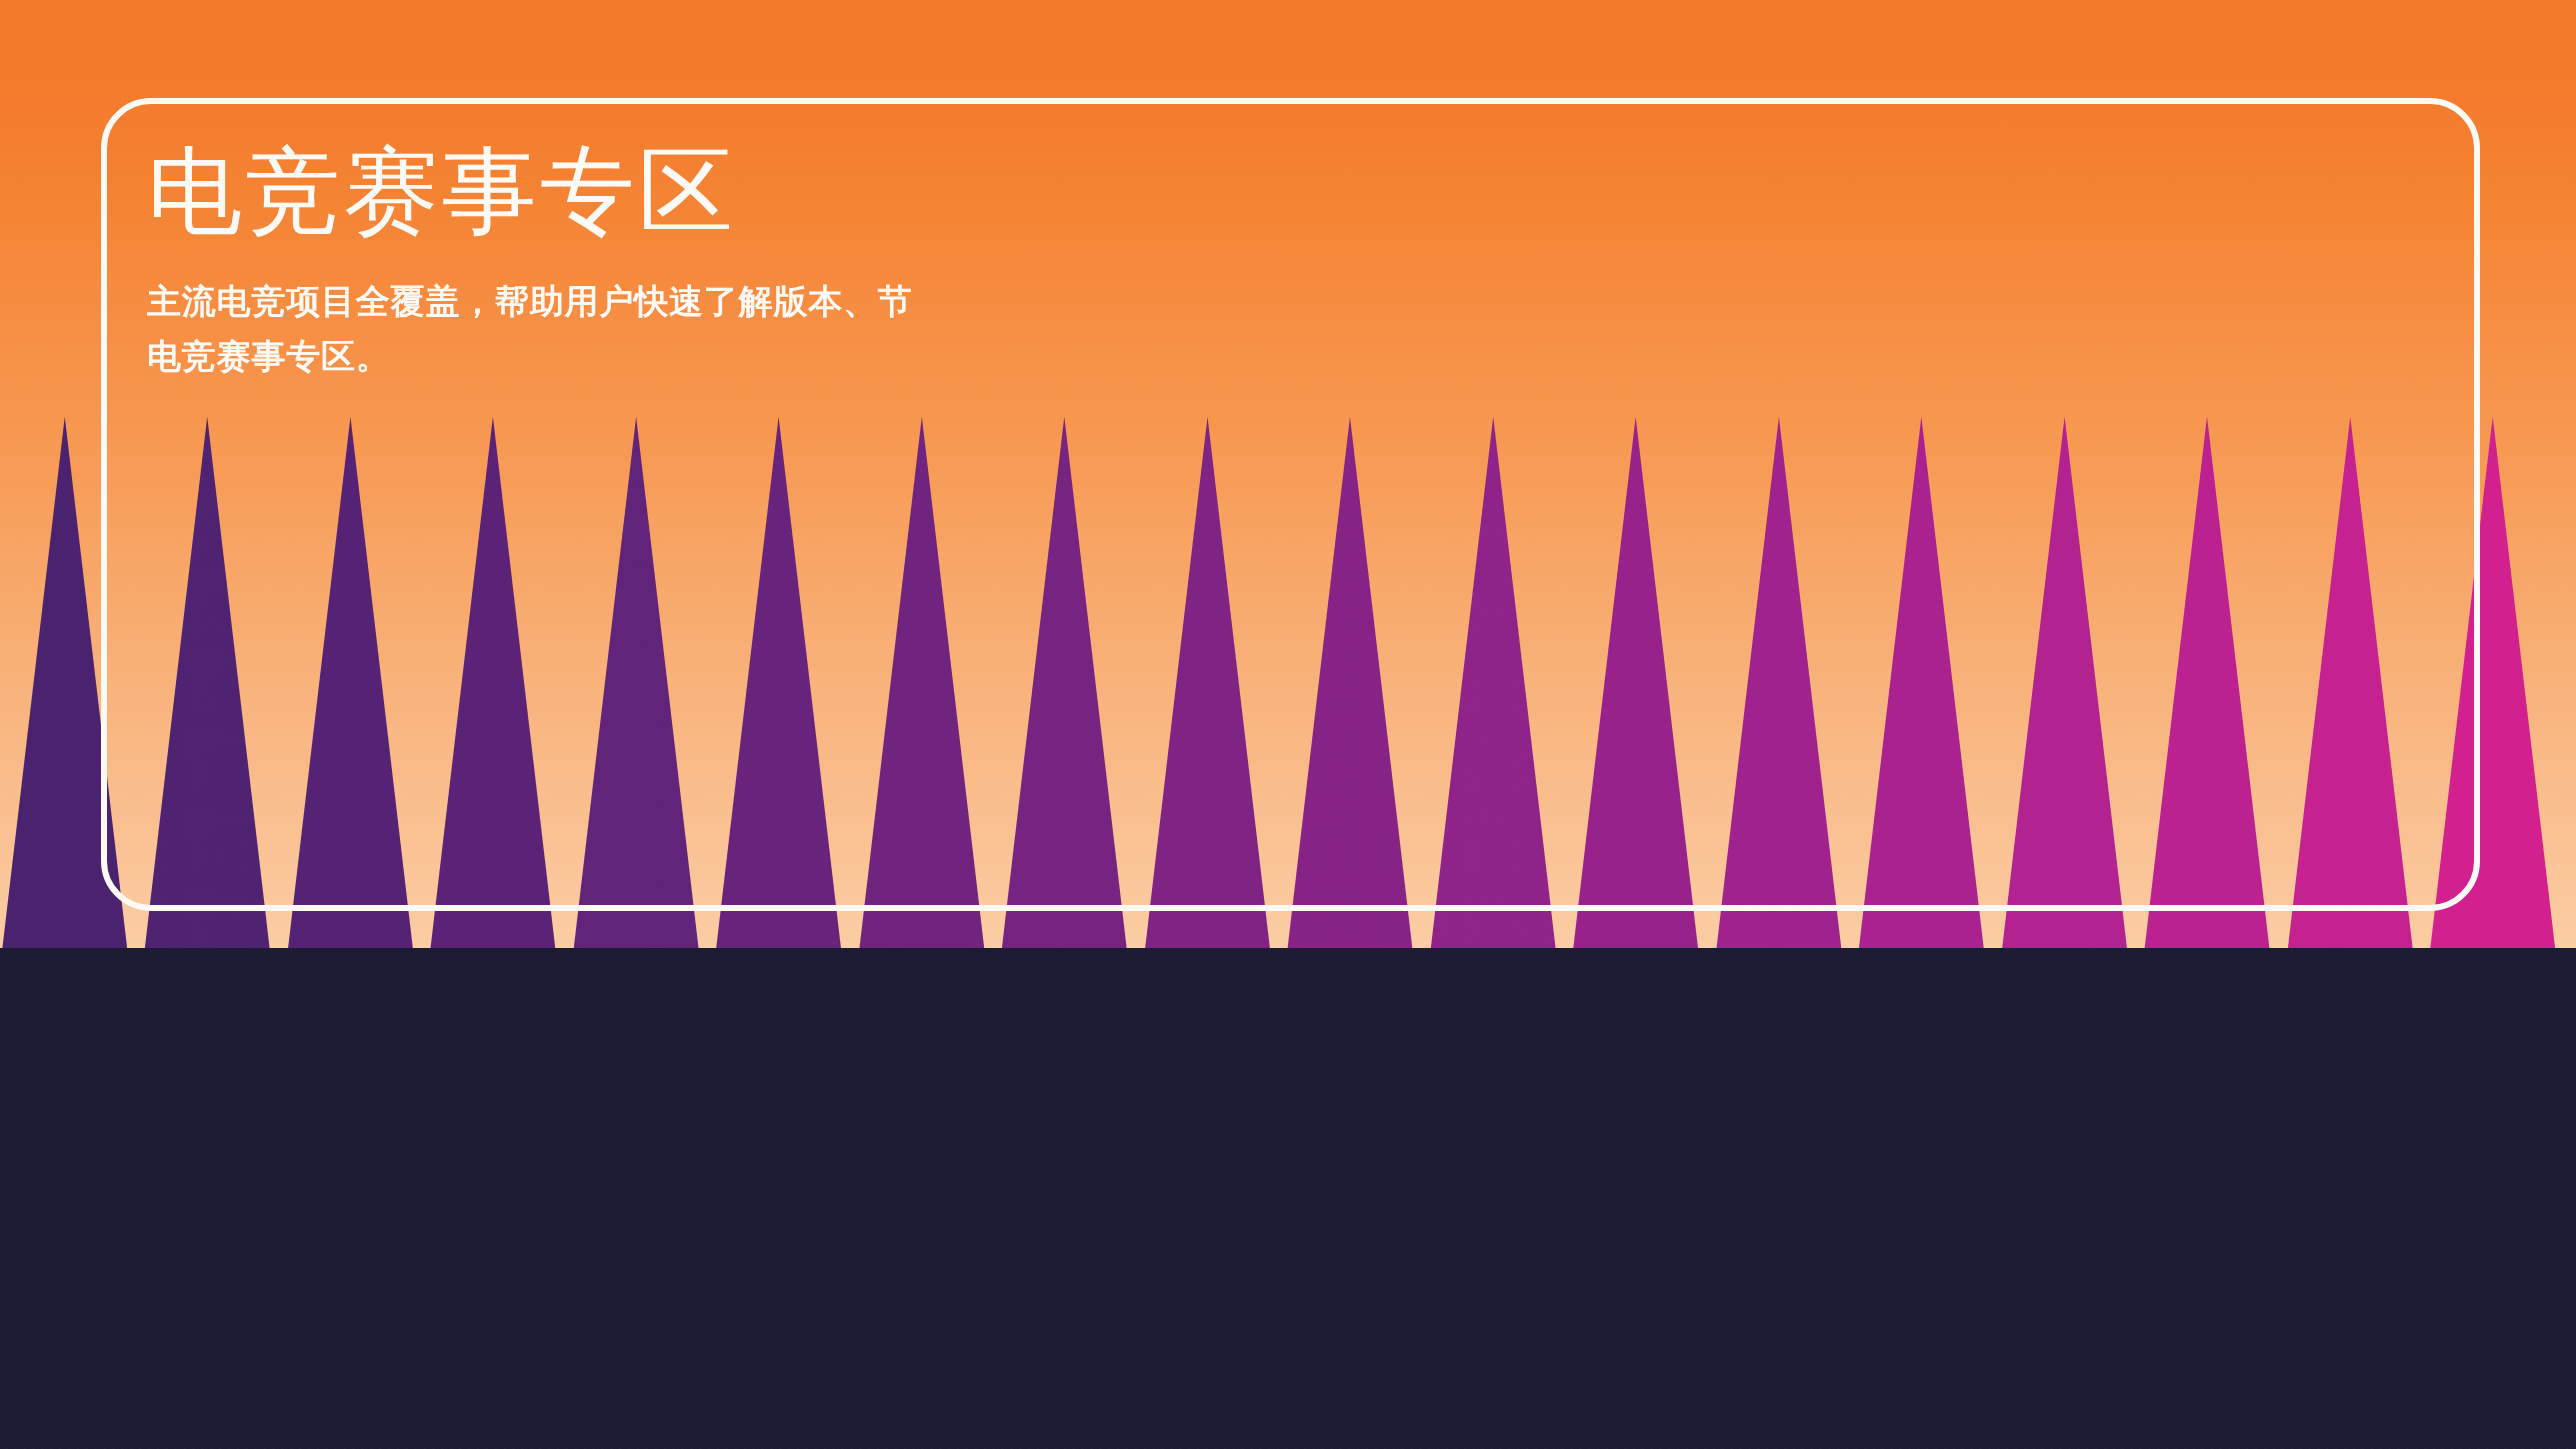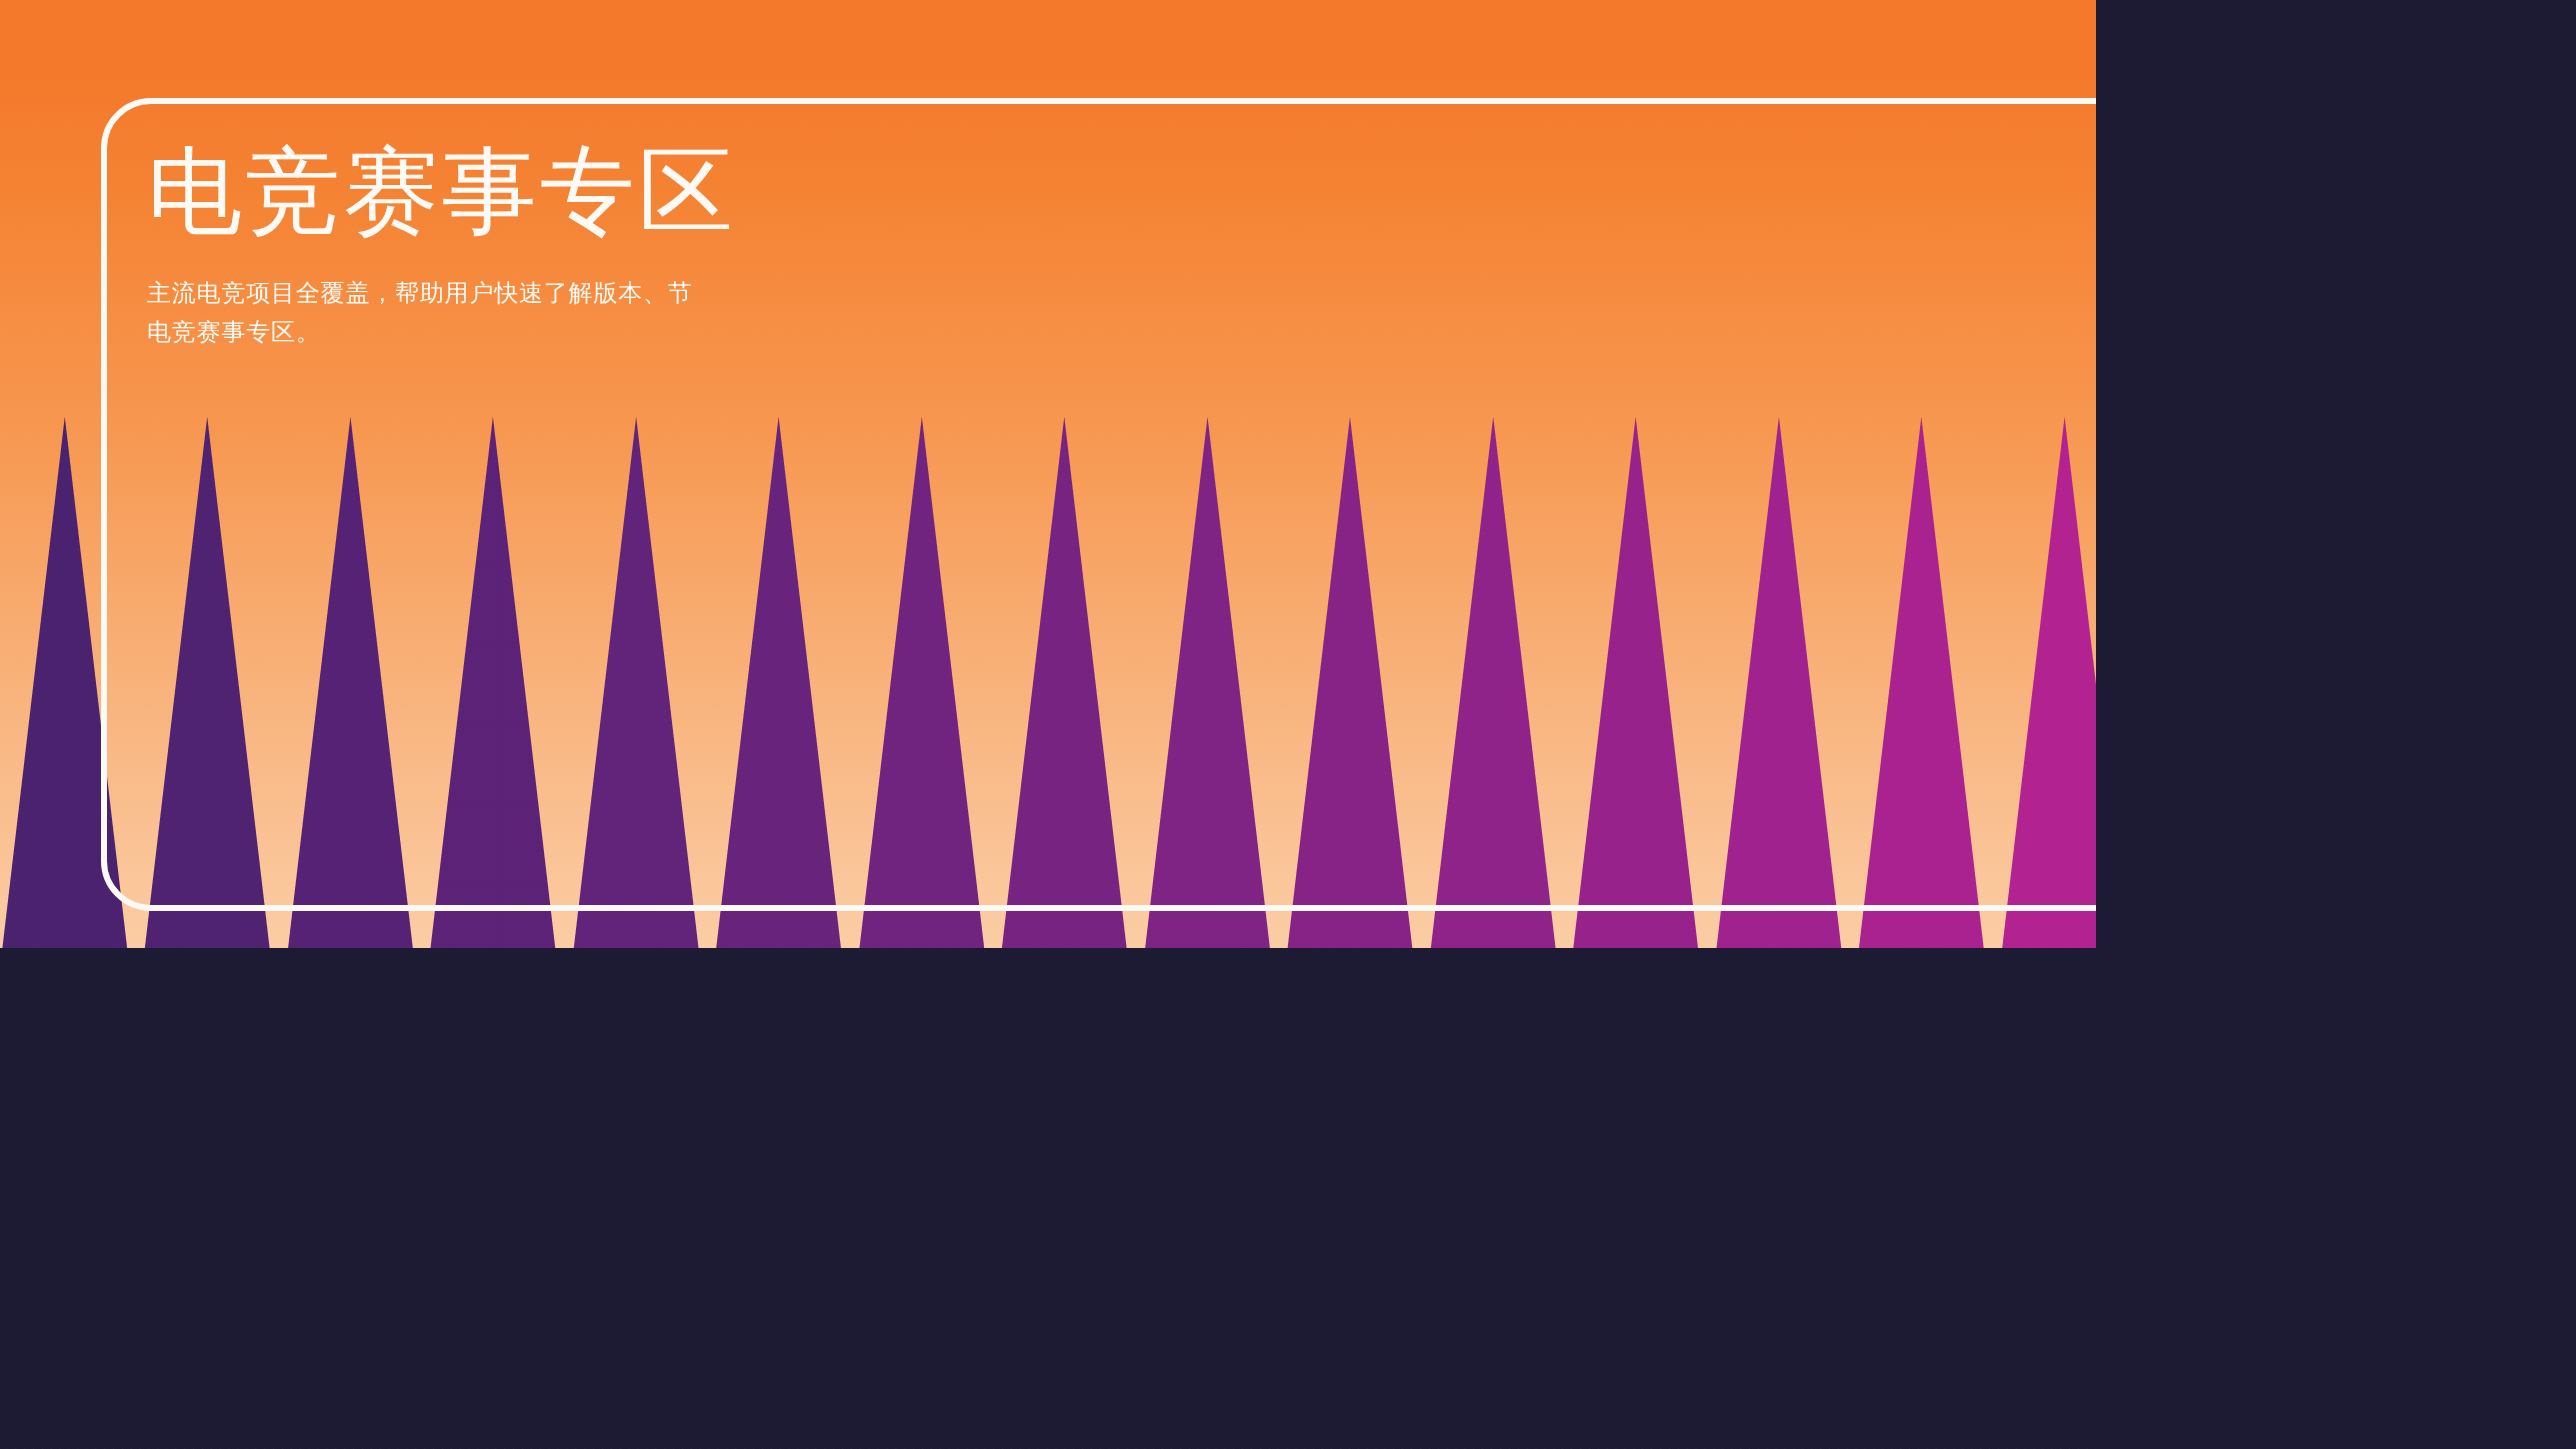--- a/index.html
+++ b/index.html
@@ -2,21 +2,21 @@
 <html style="font-size:13px"><head>
 <meta charset="utf-8">
 <style>
   html, body {
     margin: 0;
     padding: 0;
     background: #1c1b33;
   }
   #stage {
     position: relative;
-    width: 2096px;
+    width: 2576px;
     height: 1449px;
     overflow: hidden;
     font-family: "Liberation Sans", "DejaVu Sans", sans-serif;
     background: #c2410c;
   }
 
   
   #sky {
     position: absolute;
     left: 0; top: 0;
@@ -76,23 +76,23 @@
     margin: 0;
     font-size: 95px;
     line-height: 1.18;
     font-weight: 400;
     letter-spacing: 3.2px;
     color: #fdfaf5;
     white-space: nowrap;
   }
   #page-subtitle {
     margin: 27px 0 0 0;
-    font-size: 24px;
+    font-size: 34px;
     line-height: 1.62;
-    font-weight: 400;
+    font-weight: 700;
     letter-spacing: 0.8px;
     color: #fdfaf5;
     max-width: 1047px;
   }
 
   
   #grain {
     position: absolute;
     left: 0; top: 0;
     width: 2576px;

